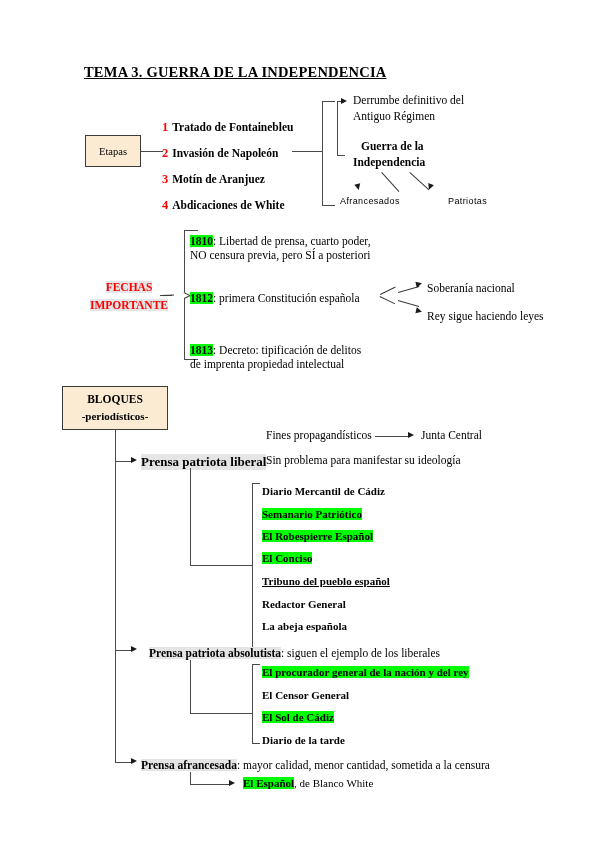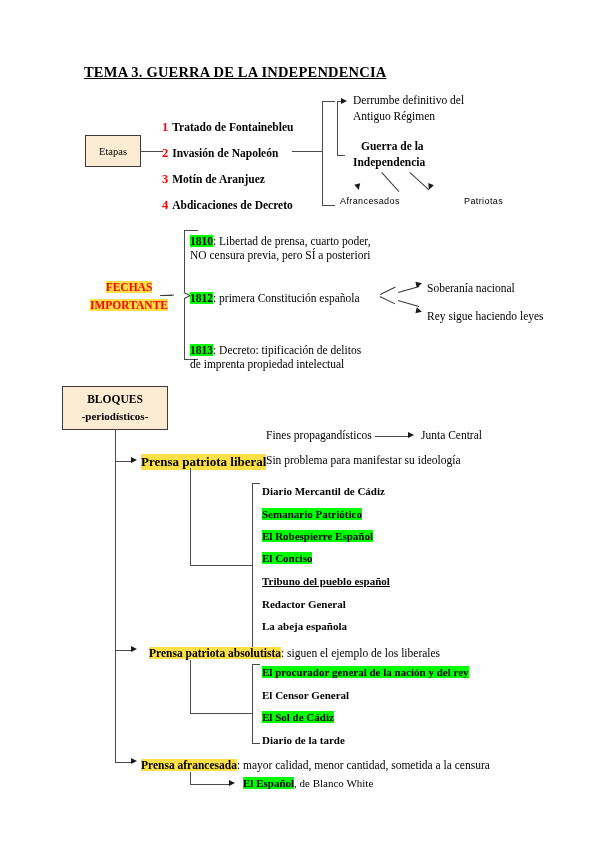--- a/index.html
+++ b/index.html
@@ -83,21 +83,21 @@
     font-weight: bold;
     white-space: nowrap;
   }
   .sans-small {
     font-family: "Liberation Sans", "DejaVu Sans", sans-serif;
     font-size: 9px;
     letter-spacing: 0.4px;
     white-space: nowrap;
   }
   .hl-yellow {
-    background: #fde047;
+    background: #e5e5e5;
     font-weight: bold;
   }
   .hl-green {
     background: #00ff00;
     font-weight: bold;
   }
   .paper-list {
     font-size: 11px;
     font-weight: bold;
     white-space: nowrap;
@@ -162,21 +162,21 @@
   <div class="abs" style="left:162px; top:143px;">
     <span class="num">2</span>
     <span class="etapa-item">Invasión de Napoleón</span>
   </div>
   <div class="abs" style="left:162px; top:169px;">
     <span class="num">3</span>
     <span class="etapa-item">Motín de Aranjuez</span>
   </div>
   <div class="abs" style="left:162px; top:195px;">
     <span class="num">4</span>
-    <span class="etapa-item">Abdicaciones de Decreto</span>
+    <span class="etapa-item">Abdicaciones de White</span>
   </div>
 
   <div class="hline" style="left:292px; top:151px; width:30px;"></div>
 
   <div class="bracket" style="left:322px; top:101px; width:13px; height:105px;"></div>
 
   <div class="bracket" style="left:337px; top:101px; width:8px; height:55px;"></div>
 
   <div class="arrow-r" style="left:341px; top:98px;"></div>
 
@@ -186,21 +186,21 @@
   <div class="abs plain-bold" style="left:361px; top:140px;">Guerra de la</div>
   <div class="abs plain-bold" style="left:353px; top:156px;">Independencia</div>
 
   <div class="diag" style="left:382px; top:172px; width:26px; transform:rotate(48deg);"></div>
   <div class="arrow-d" style="left:355px; top:184px; transform:rotate(-14deg);"></div>
 
   <div class="diag" style="left:410px; top:172px; width:26px; transform:rotate(42deg);"></div>
   <div class="arrow-d" style="left:427px; top:184px; transform:rotate(22deg);"></div>
 
   <div class="abs sans-small" style="left:340px; top:196px;">Afrancesados</div>
-  <div class="abs sans-small" style="left:440px; top:196px;padding-left:24px;">Patriotas</div>
+  <div class="abs sans-small" style="left:424px; top:196px;padding-left:24px;">Patriotas</div>
 
   <div class="abs" style="left:88px; top:277px; width:82px; text-align:center;">
     <div class="hl-yellow" style="font-size:11.5px; color:#ff0000; display:inline-block;">FECHAS</div>
     <div class="hl-yellow" style="font-size:11.5px; color:#ff0000; display:inline-block;">IMPORTANTE</div>
   </div>
 
   <div class="hline" style="left:160px; top:295px; width:12px;"></div>
 
   <div class="abs" style="left:171px; top:228px; width:18px; height:134px;">
     <div class="vline" style="left:13px; top:2px; height:62px;"></div>

